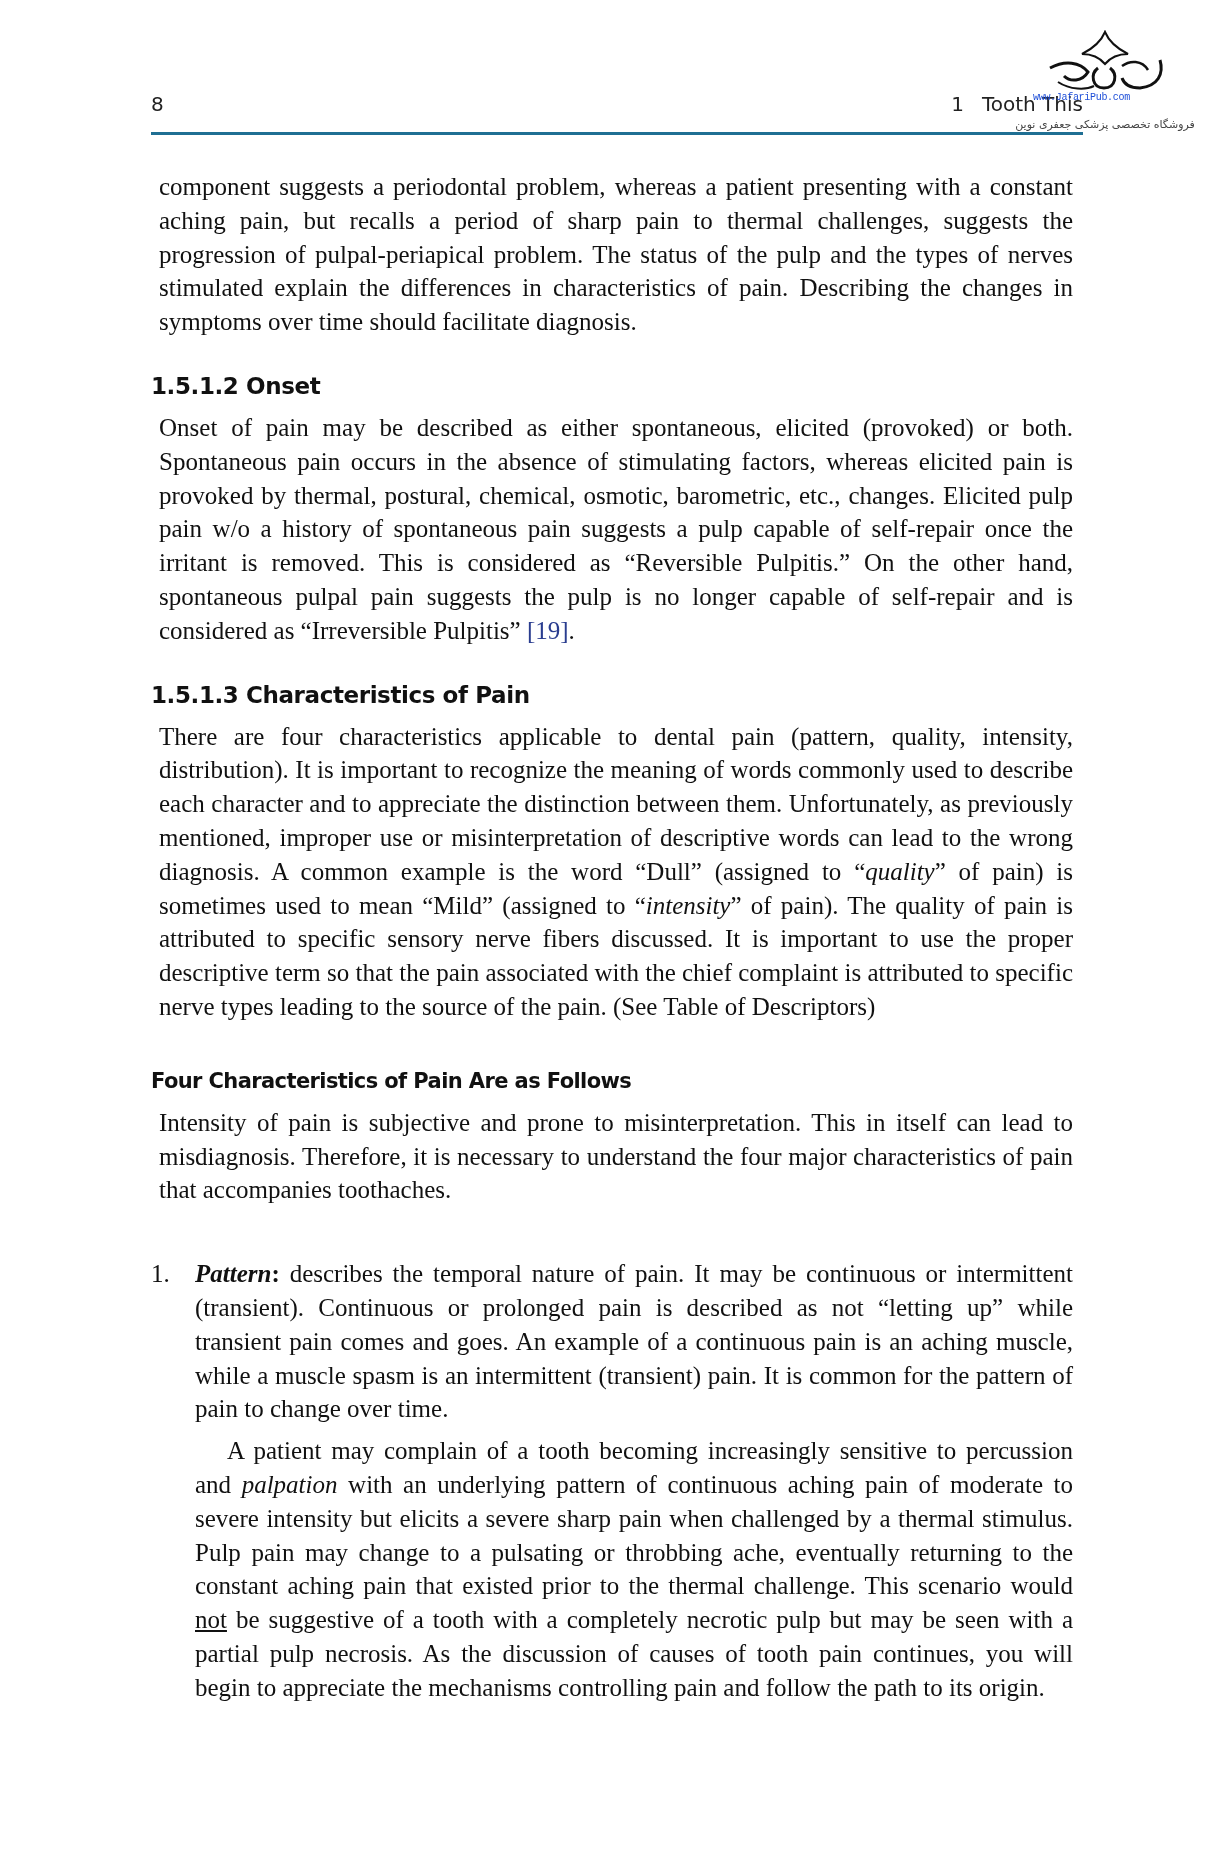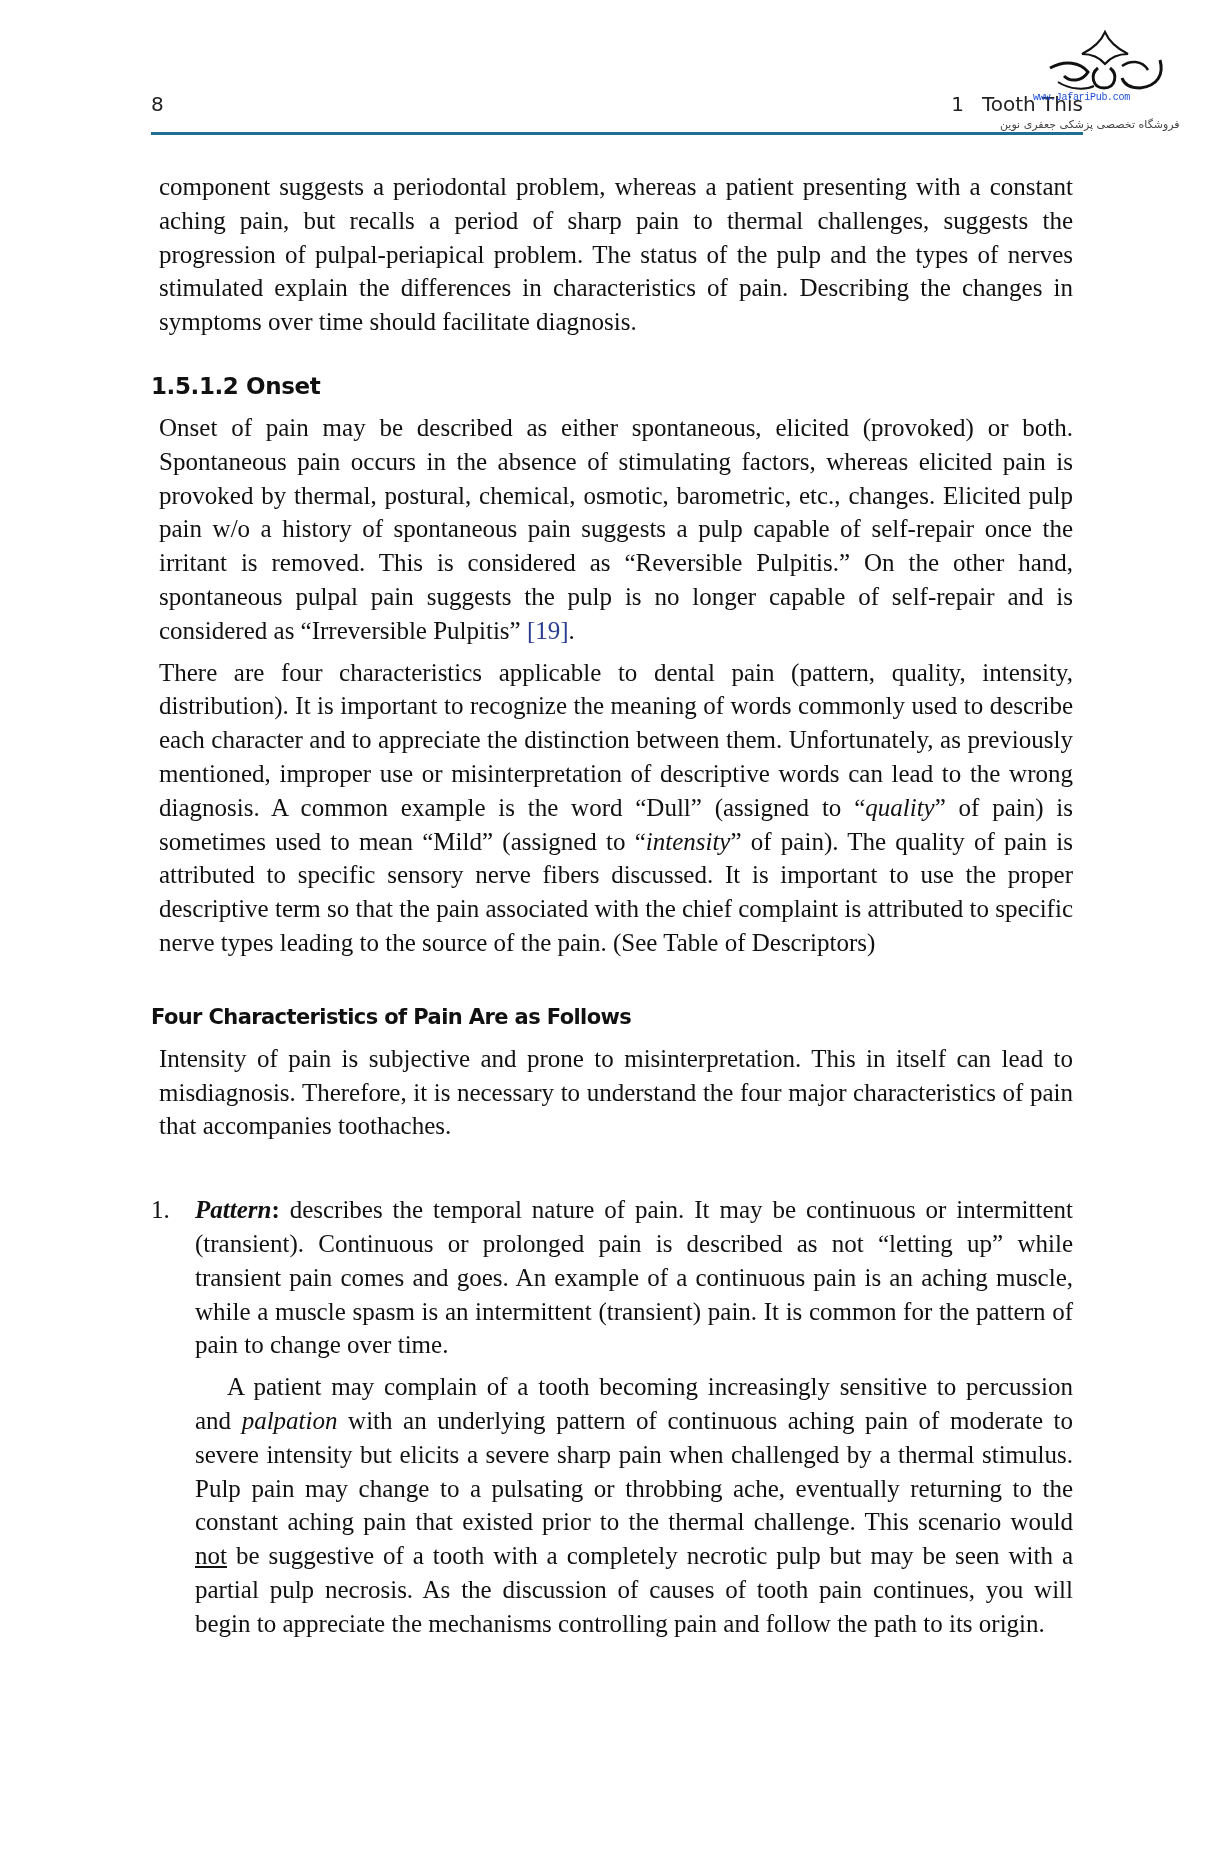--- a/index.html
+++ b/index.html
@@ -67,21 +67,21 @@
     .watermark .wm-fa {
       position: absolute;
       left: 0px;
       top: 88px;
       font-family: "DejaVu Sans", sans-serif;
       font-size: 11px;
       color: #444;
       direction: rtl;
       white-space: nowrap;
       width: 210px;
-      text-align: left;
+      text-align: center;
     }
     .content {
       position: absolute;
       left: 151px;
       top: 162px;
       width: 930px;
       font-family: "Liberation Serif", serif;
       font-size: 25px;
       line-height: 33.8px;
       text-align: justify;
@@ -138,20 +138,21 @@
   <span class="wm-url">www.JafariPub.com</span>
   <span class="wm-fa">فروشگاه تخصصی پزشکی جعفری نوین</span>
 </div>
 
 <div class="content">
   <p>component suggests a periodontal problem, whereas a patient presenting with a constant aching pain, but recalls a period of sharp pain to thermal challenges, suggests the progression of pulpal-periapical problem. The status of the pulp and the types of nerves stimulated explain the differences in characteristics of pain. Describing the changes in symptoms over time should facilitate diagnosis.</p>
 
   <h3>1.5.1.2 Onset</h3>
   <p><span>Onset of pain may be described as either spontaneous, elicited (provoked) or both. Spontaneous pain occurs in the absence of stimulating factors, whereas elicited pain is provoked by thermal, postural, chemical, osmotic, barometric, etc., changes. Elicited pulp pain w/o a history of spontaneous pain suggests a pulp capable of self-repair once the irritant is removed. This is considered as “Reversible Pulpitis.” On the other hand, spontaneous pulpal pain suggests the pulp is no longer capable of self-repair and is considered as “Irreversible Pulpitis” </span><a class="ref-link">[19]</a><span>.</span></p>
 
+  <h3>1.5.1.3 Characteristics of Pain</h3>
   <p><span>There are four characteristics applicable to dental pain (pattern, quality, intensity, distribution). It is important to recognize the meaning of words commonly used to describe each character and to appreciate the distinction between them. Unfortunately, as previously mentioned, improper use or misinterpretation of descriptive words can lead to the wrong diagnosis. A common example is the word “Dull” (assigned to “</span><i>quality</i><span>” of pain) is sometimes used to mean “Mild” (assigned to “</span><i>intensity</i><span>” of pain). The quality of pain is attributed to specific sensory nerve fibers discussed. It is important to use the proper descriptive term so that the pain associated with the chief complaint is attributed to specific nerve types leading to the source of the pain. (See Table of Descriptors)</span></p>
 
   <h4>Four Characteristics of Pain Are as Follows</h4>
   <p>Intensity of pain is subjective and prone to misinterpretation. This in itself can lead to misdiagnosis. Therefore, it is necessary to understand the four major characteristics of pain that accompanies toothaches.</p>
 
   <div class="gap"></div>
 
   <div class="list-item">
     <span class="list-num">1.</span>
     <p><b><i>Pattern</i><span>:</span></b><span> describes the temporal nature of pain. It may be continuous or intermittent (transient). Continuous or prolonged pain is described as not “letting up” while transient pain comes and goes. An example of a continuous pain is an aching muscle, while a muscle spasm is an intermittent (transient) pain. It is common for the pattern of pain to change over time.</span></p>

